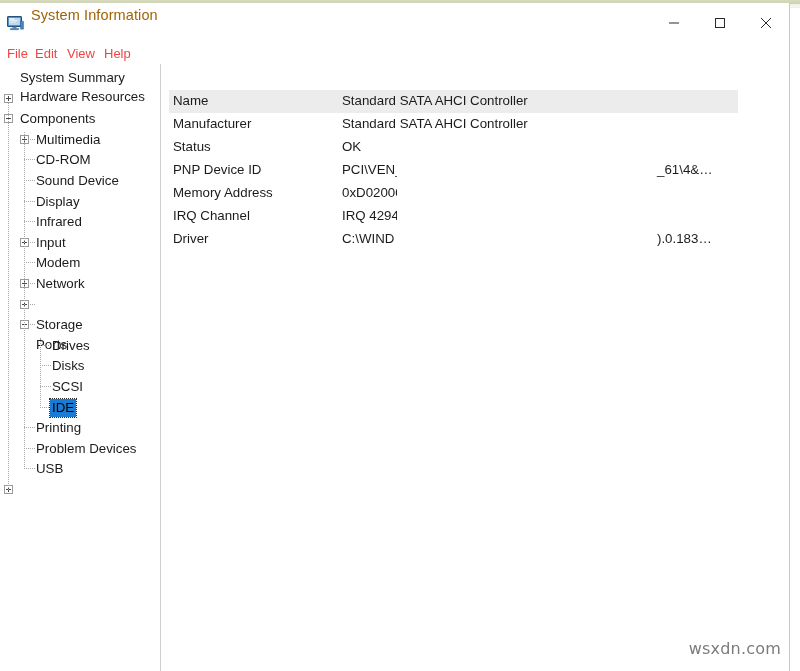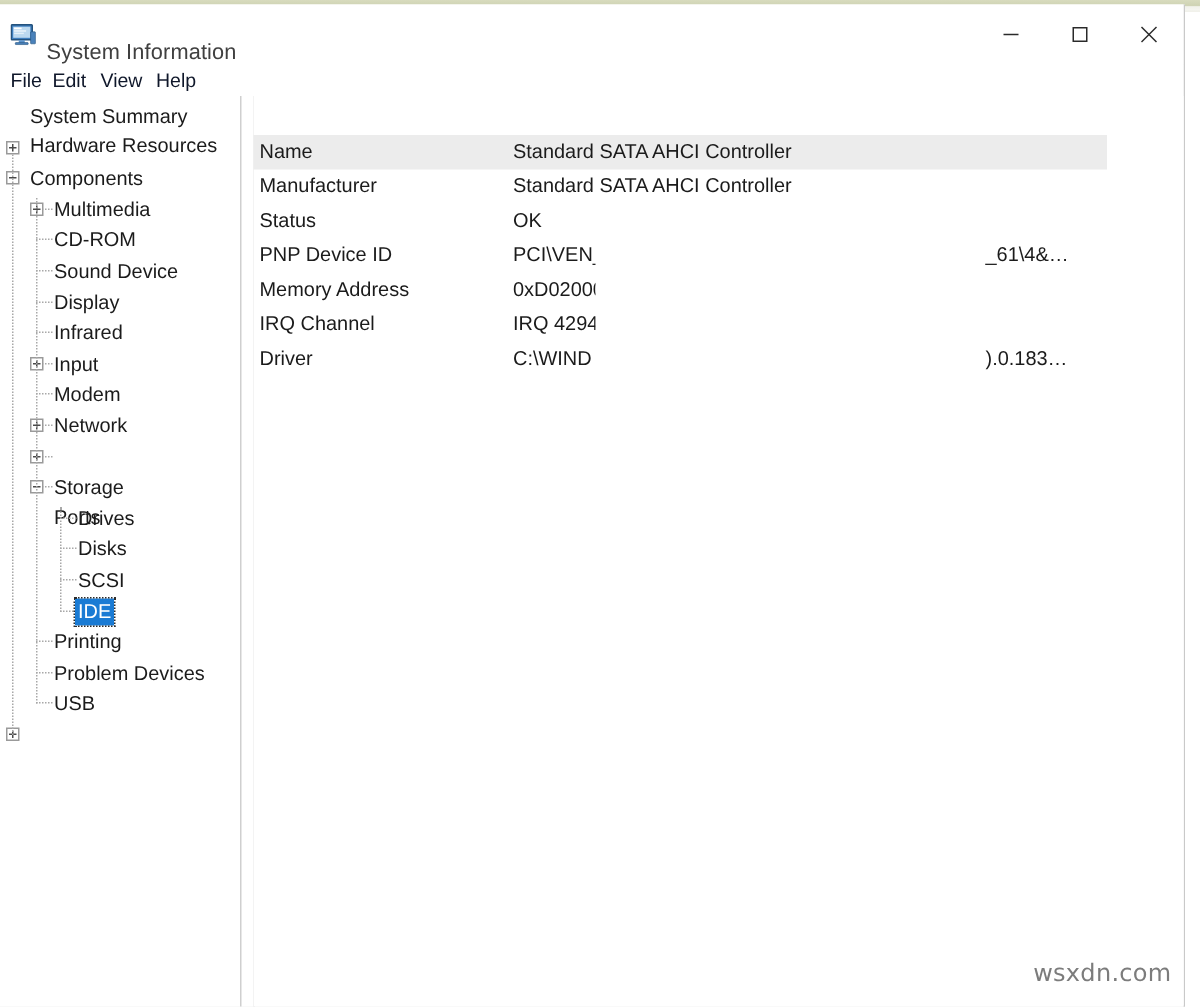--- a/index.html
+++ b/index.html
@@ -38,22 +38,22 @@
   #titlebar {
     position: absolute; left: 0; top: 0;
     width: 789px; height: 40px;
     background: #ffffff;
   }
   #app-icon {
     position: absolute; left: 7px; top: 13px;
     width: 17px; height: 15px;
   }
   #title-text {
-    position: absolute; left: 31px; top: 24px;
-    font-size: 14.5px; color: #404040;
+    position: absolute; left: 31px; top: 4px;
+    font-size: 14.5px; color: #a16207;
     letter-spacing: 0.1px;
     white-space: nowrap;
   }
   .winbtn {
     position: absolute; top: 0;
     width: 46px; height: 40px;
     cursor: default;
   }
   .winbtn svg { position: absolute; left: 50%; top: 50%; transform: translate(-50%,-50%); }
   #btn-min { right: 92px; }
@@ -61,21 +61,21 @@
   #btn-close { right: 0px; }
 
   
   #menubar {
     position: absolute; left: 0; top: 40px;
     width: 789px; height: 21px;
     background: #ffffff;
   }
   .menu-item {
     position: absolute; top: 2px;
-    font-size: 13px; color: #0f172a;
+    font-size: 13px; color: #ef4444;
     padding: 1px 4px;
     white-space: nowrap;
     cursor: default;
   }
 
   
   #content {
     position: absolute; left: 0; top: 61px;
     width: 789px; height: 607px;
     background: #ffffff;
@@ -98,21 +98,21 @@
   }
   .tree-label {
     position: absolute; top: 1px;
     font-size: 13.3px;
     color: #1b1b1b;
     line-height: 18px;
     white-space: nowrap;
   }
   .tree-label.sel {
     background: #1a7bd4;
-    color: #ffffff;
+    color: #000000;
     outline: 1px dotted #2a2a2a;
     outline-offset: 0px;
     padding: 0 2px;
   }
   .expander {
     position: absolute; top: 5px;
     width: 9px; height: 9px;
     border: 1px solid #9a9a9a;
     background: #ffffff;
     box-sizing: border-box;

